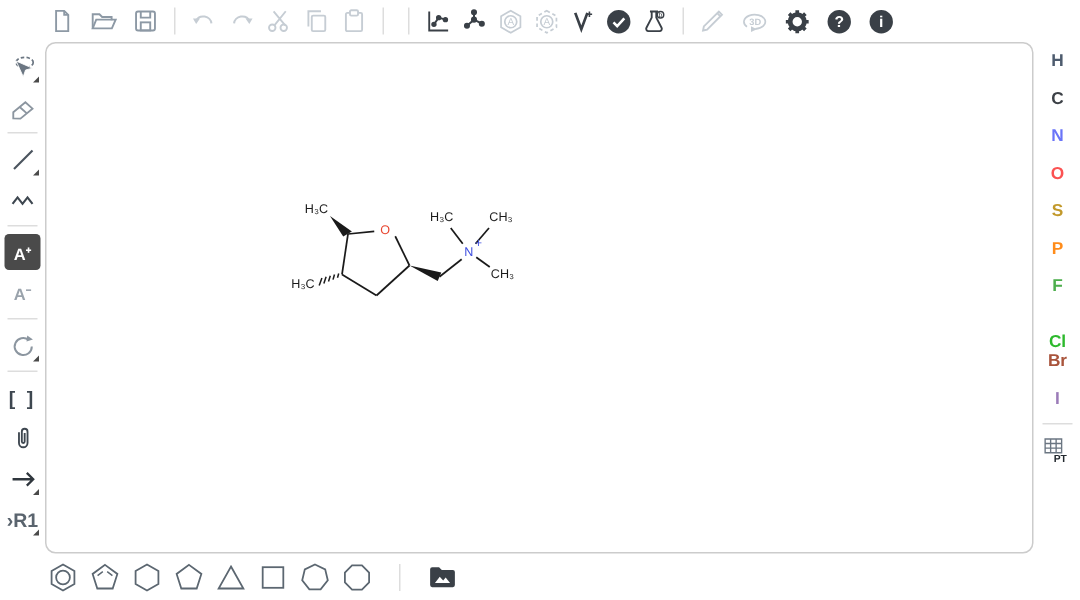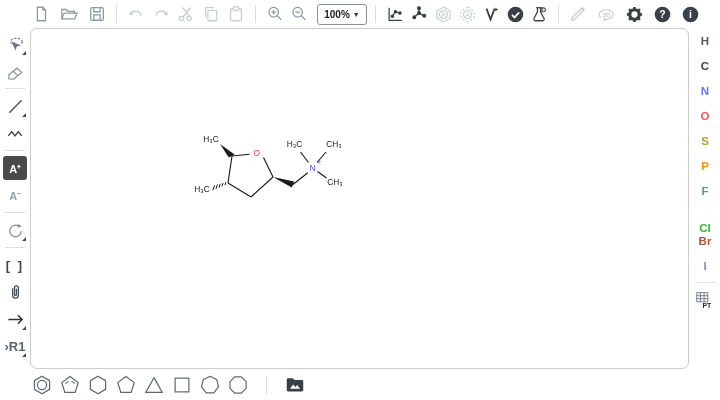--- a/index.html
+++ b/index.html
@@ -116,44 +116,20 @@
           <svg width="18" height="18" viewBox="0 0 20 20" fill="none" stroke="currentColor" stroke-width="1.4">
             <rect x="4" y="4" width="12" height="13.5" rx="1"></rect>
               <rect x="7" y="2" width="6" height="4" rx="1" fill="#fff"></rect>
           </svg>
           </span>
       </div>
     </div>
 
     <div class="vdiv"></div>
 
-    <div class="grp" style="gap:2px">
-      <div class="tbtn mid">
-        <span>
-          <svg width="18" height="18" viewBox="0 0 20 20" fill="none" stroke="currentColor" stroke-width="1.4">
-            <circle cx="8.5" cy="8" r="5.3"></circle>
-              <path d="M12.6 12L17 16.5"></path>
-              <path d="M6 8h5M8.5 5.5v5"></path>
-          </svg>
-          </span>
-      </div>
-      <div class="tbtn mid">
-        <span>
-          <svg width="18" height="18" viewBox="0 0 20 20" fill="none" stroke="currentColor" stroke-width="1.4">
-            <circle cx="8.5" cy="8" r="5.3"></circle>
-              <path d="M12.6 12L17 16.5"></path>
-              <path d="M6 8h5"></path>
-          </svg>
-          </span>
-      </div>
-      <div id="zoom-select">
-        <span>100%</span>
-        <span class="caret">▼</span>
-      </div>
-    </div>
 
     <div class="vdiv"></div>
 
     <div class="grp" style="gap:2px">
       <div class="tbtn en">
         <span>
           <svg width="18" height="18" viewBox="0 0 20 20" fill="none" stroke="currentColor" stroke-width="1.4">
             <path d="M3.5 3v14h14"></path>
               <path d="M7 12.5l3.5-5 5 1.5"></path>
             <circle cx="7" cy="12.5" r="1.3" fill="currentColor"></circle>

